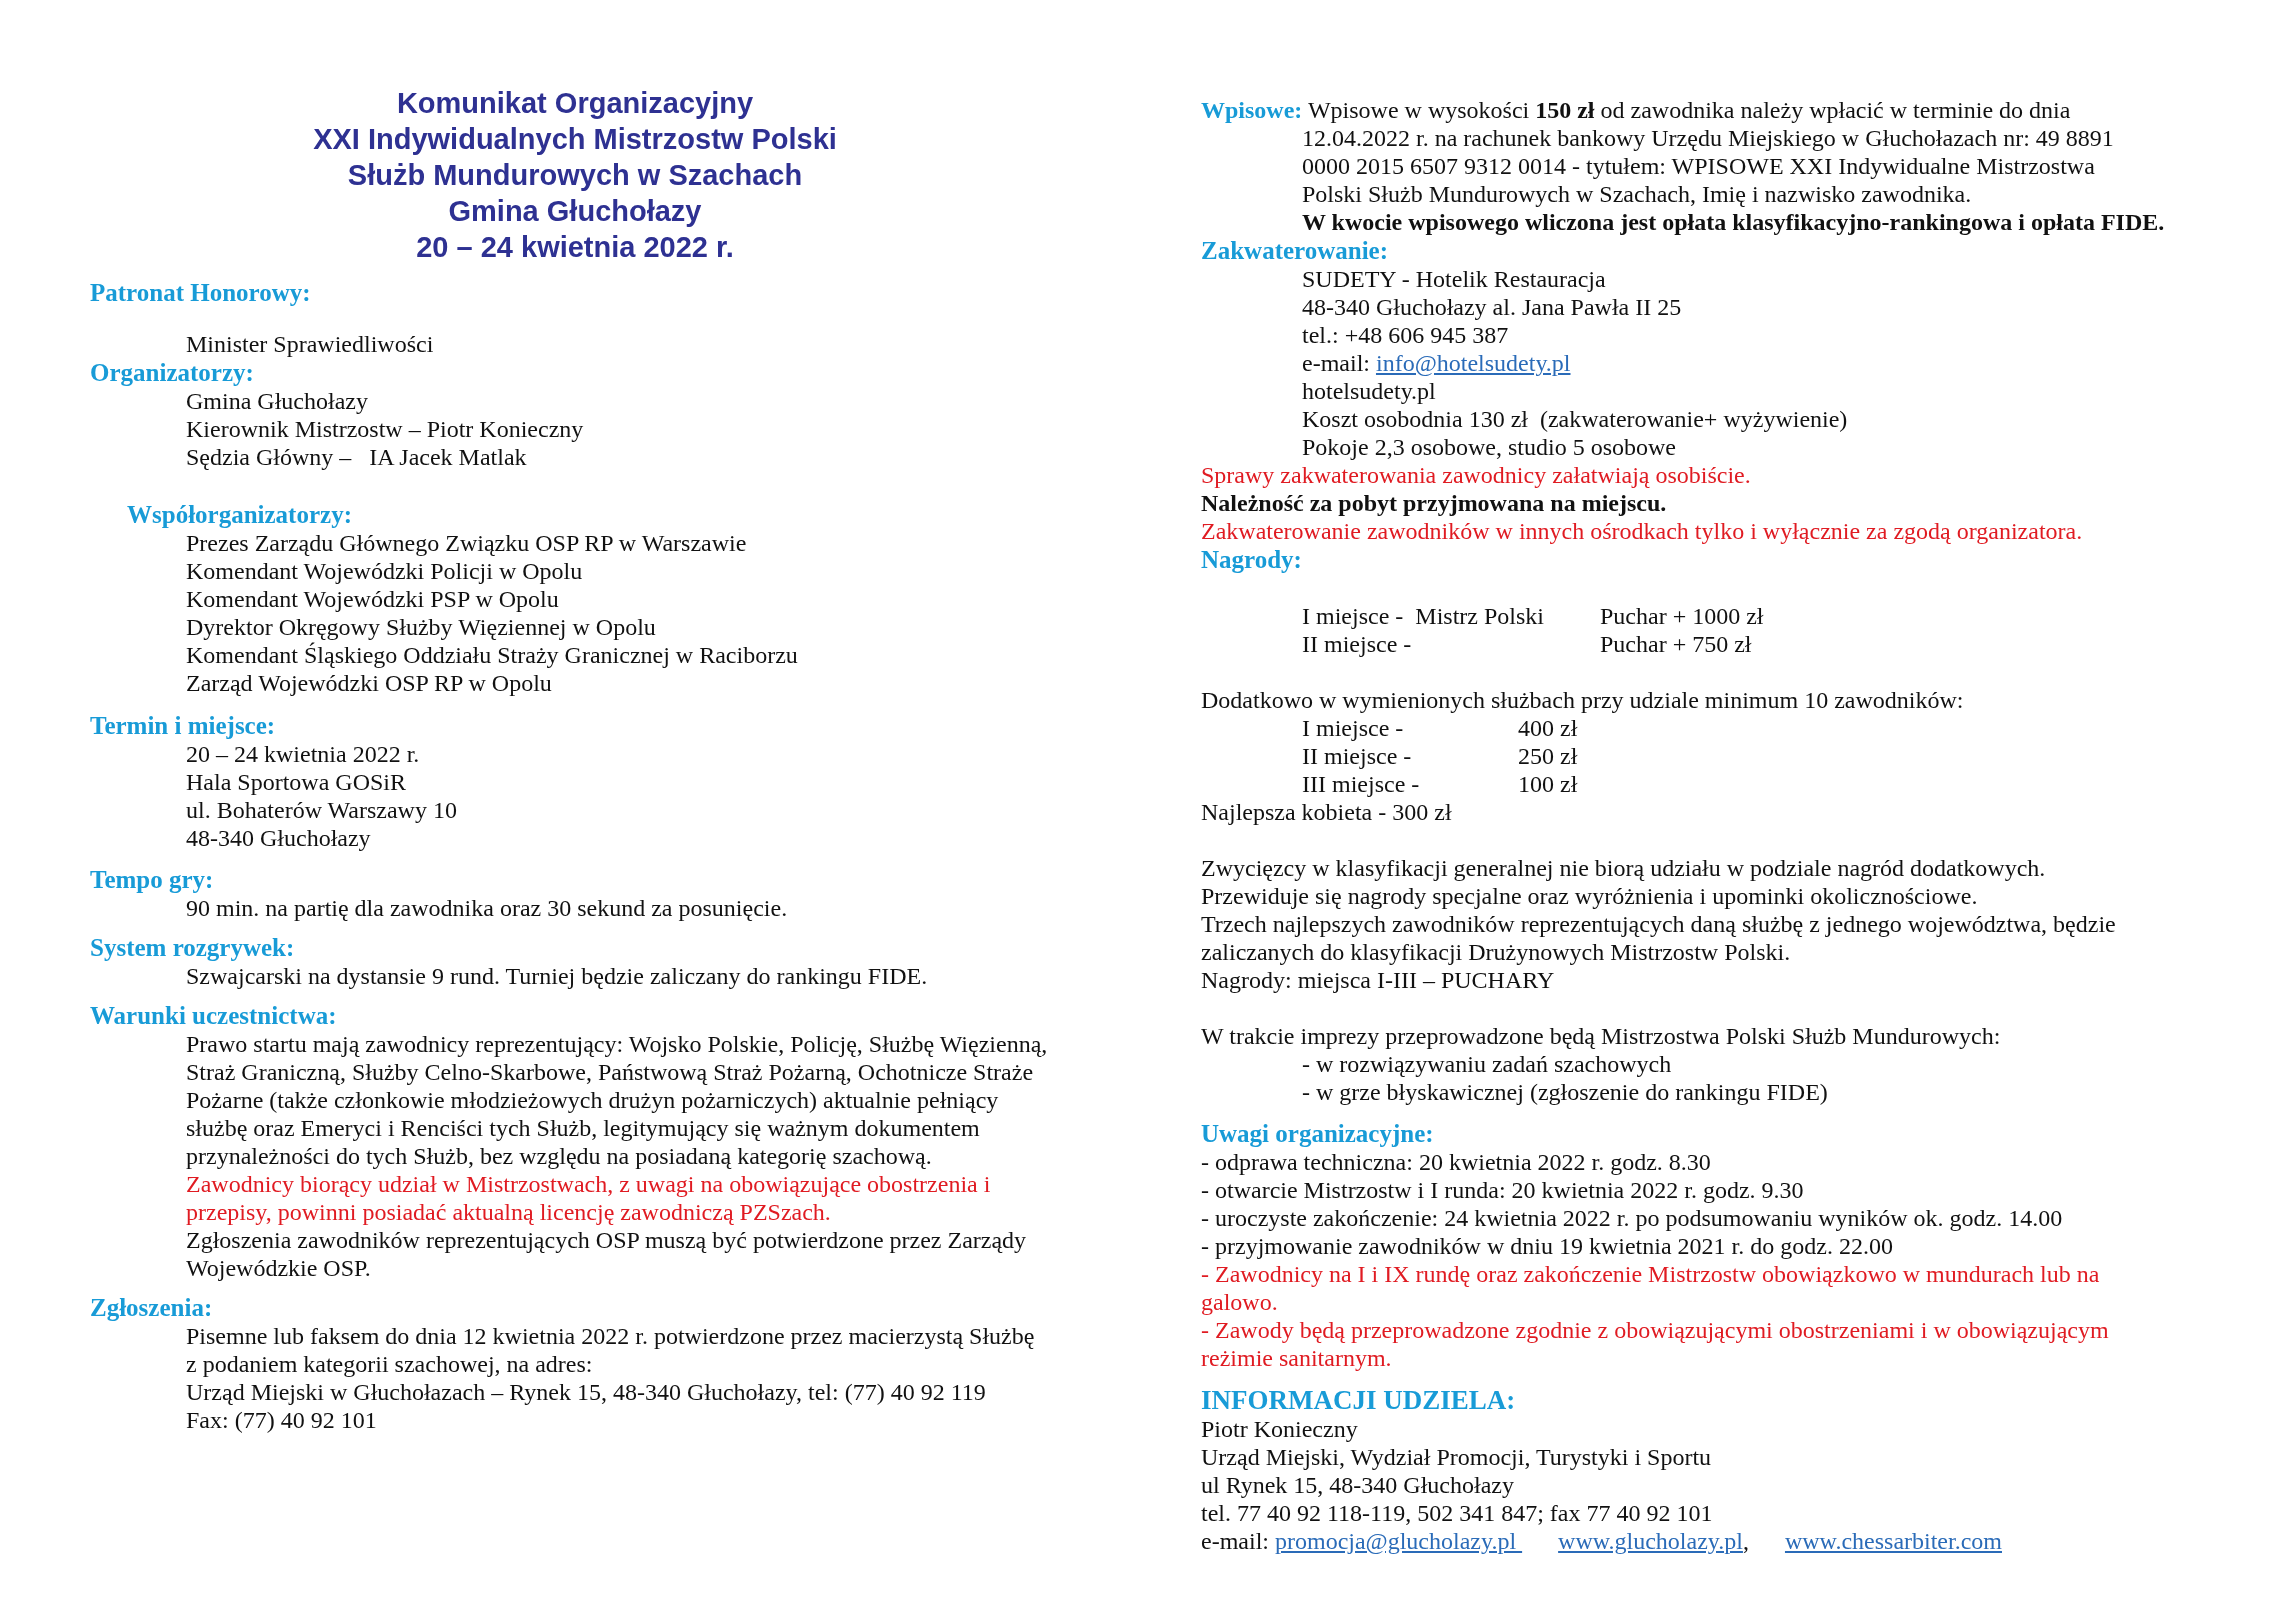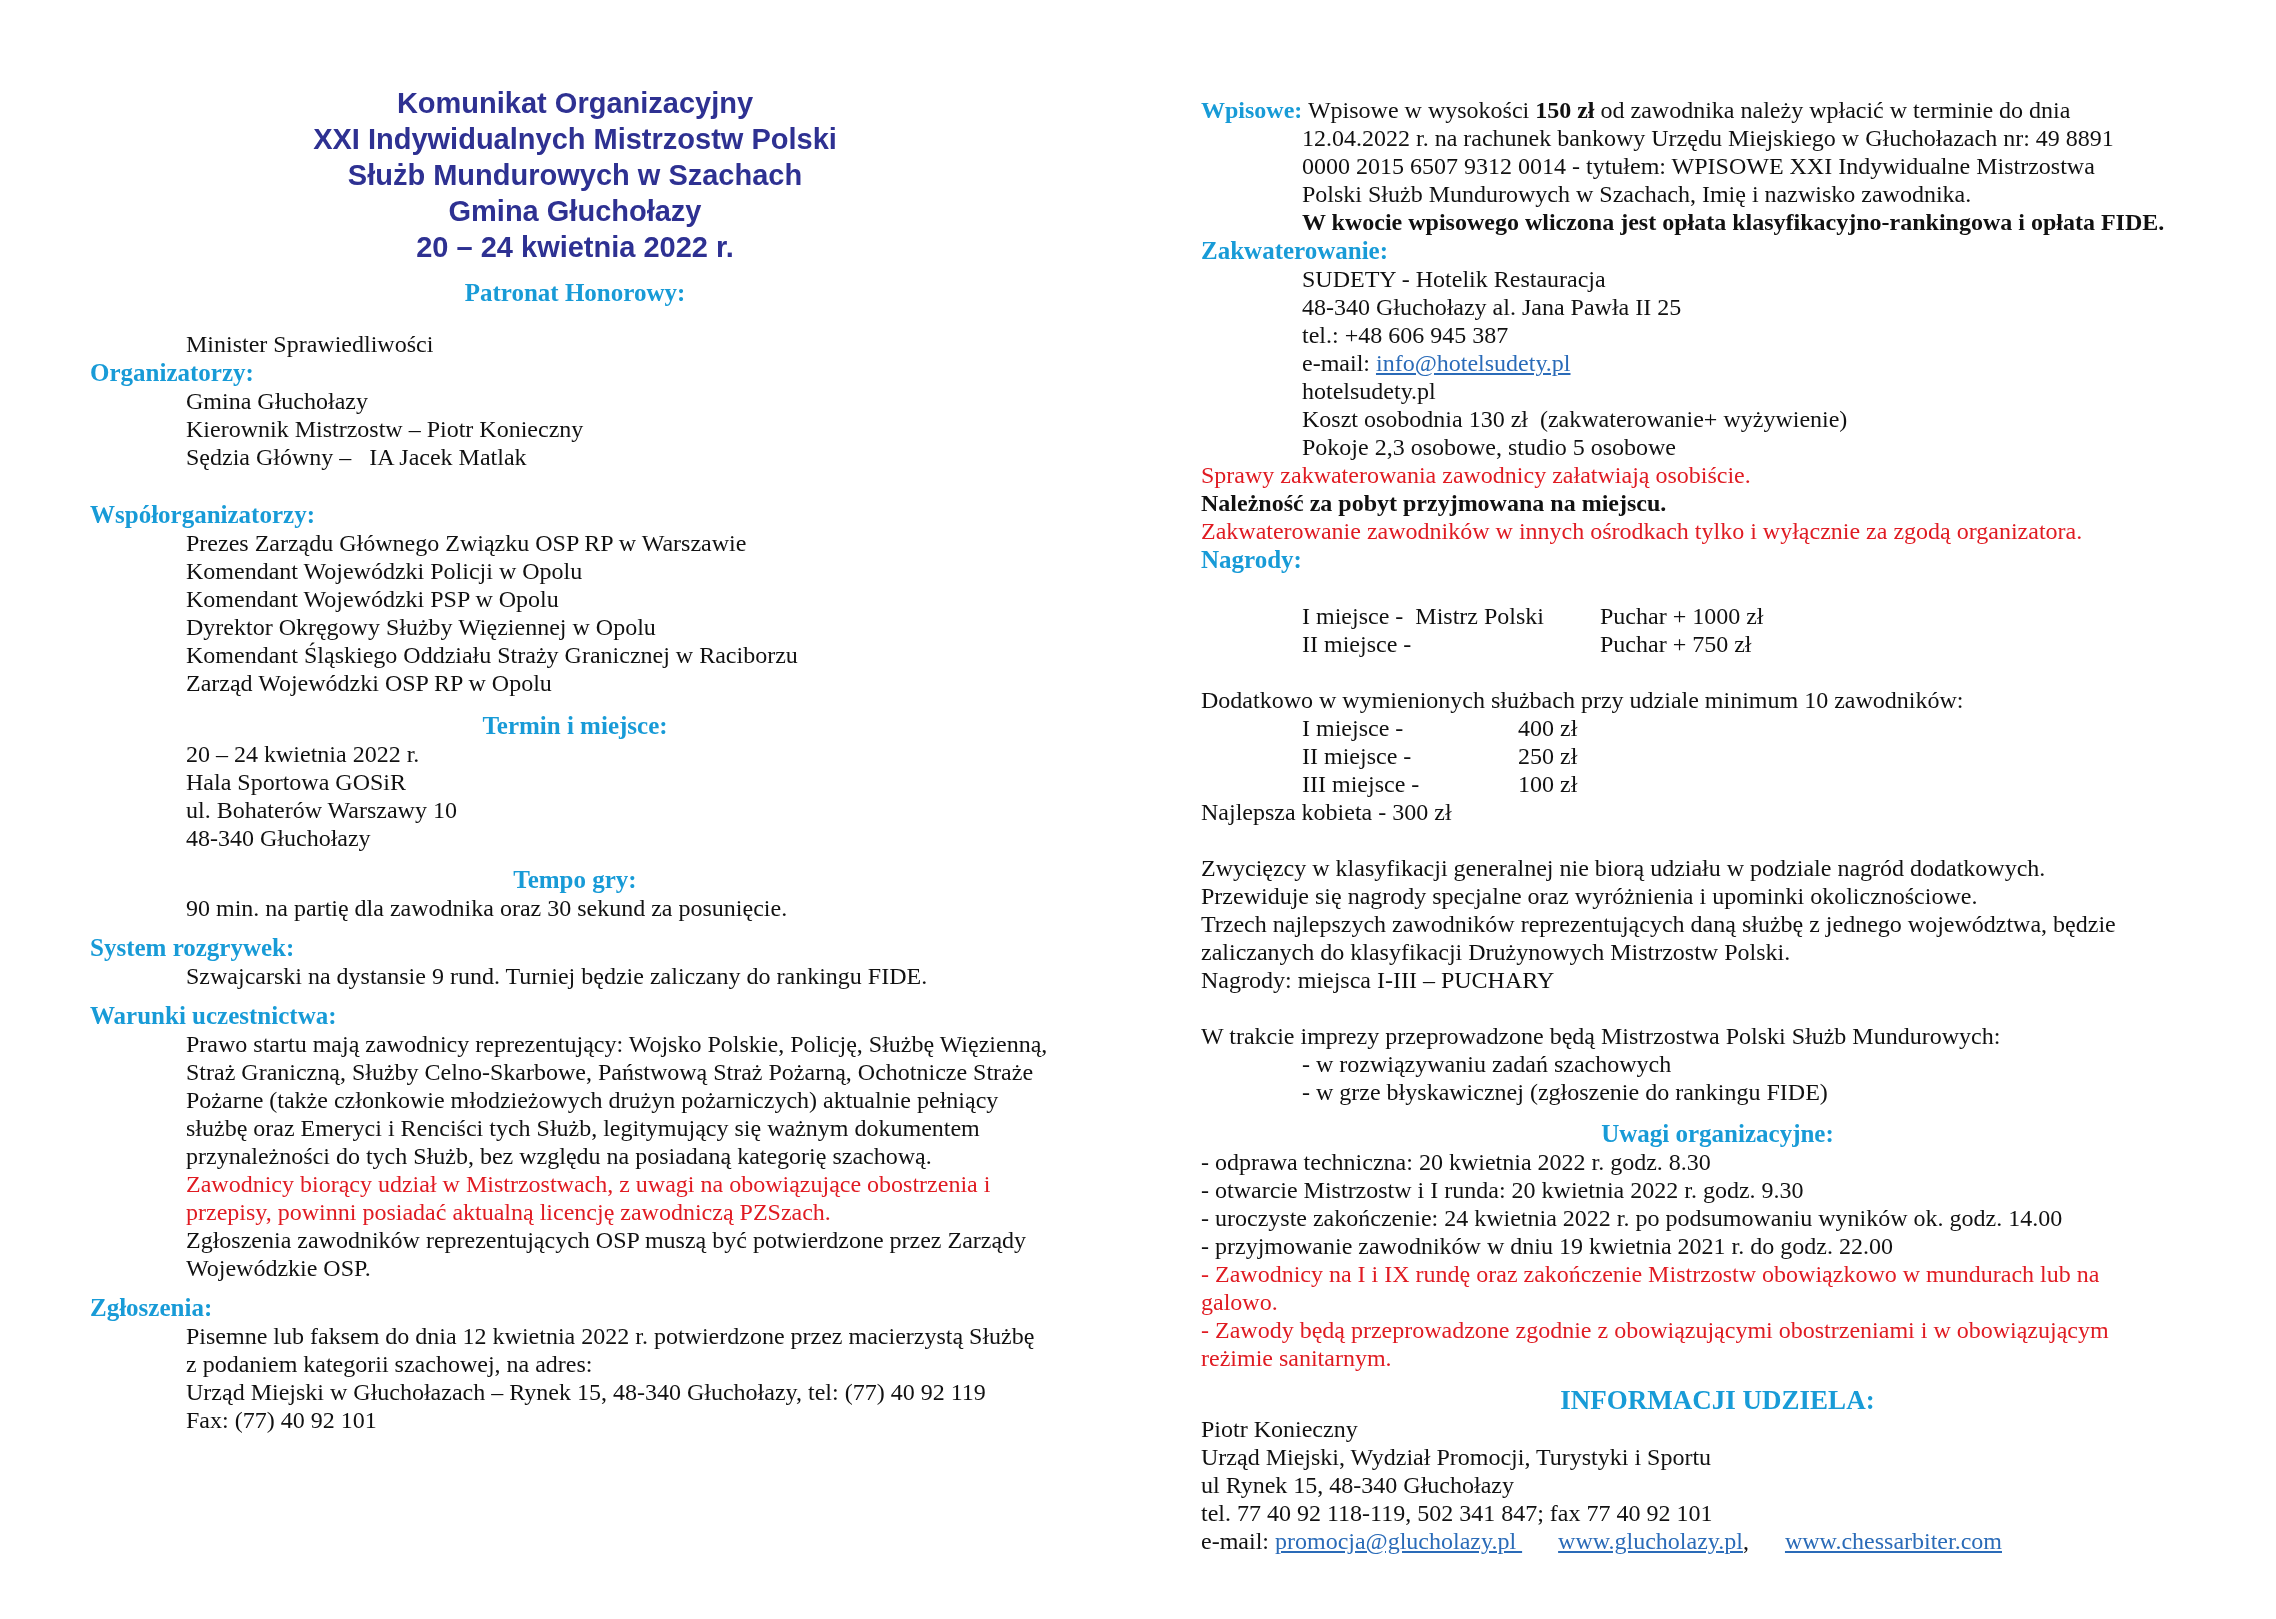--- a/index.html
+++ b/index.html
@@ -23,22 +23,22 @@
   .indent{padding-left:96px;}
   .rindent{padding-left:101px;}
   .red{color:#e01b22;font-weight:normal;}
   .bold{font-weight:bold;}
   .link{color:#2a6bb8;text-decoration:underline;cursor:pointer;}
   .c1a{display:inline-block;width:298px;}
   .c1b{display:inline-block;width:216px;}
   .mt-blank{margin-top:28px;}
   .mt-sec{}
   .mt-sm{margin-top:11px;}
-  .mt-md{margin-top:13.4px;text-align:center;}
-  .mt-lg{margin-top:29px;}
+  .mt-md{margin-top:13.4px;}
+  .mt-lg{margin-top:29px;margin-left:37px;}
   .mt-body{margin-top:23px;}
 </style>
 </head>
 <body>
 
 <div class="col col-left">
 
   <div class="title-block">
     <div class="title-line">Komunikat Organizacyjny</div>
     <div class="title-line">XXI Indywidualnych Mistrzostw Polski</div>

